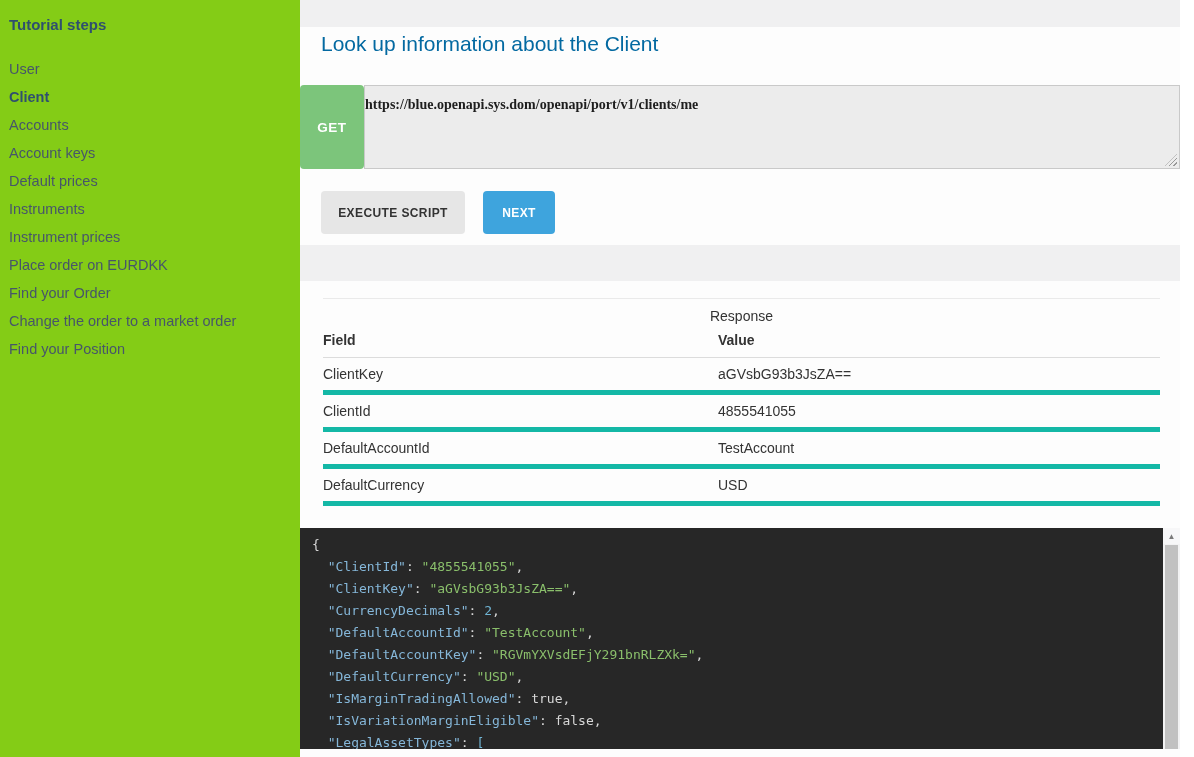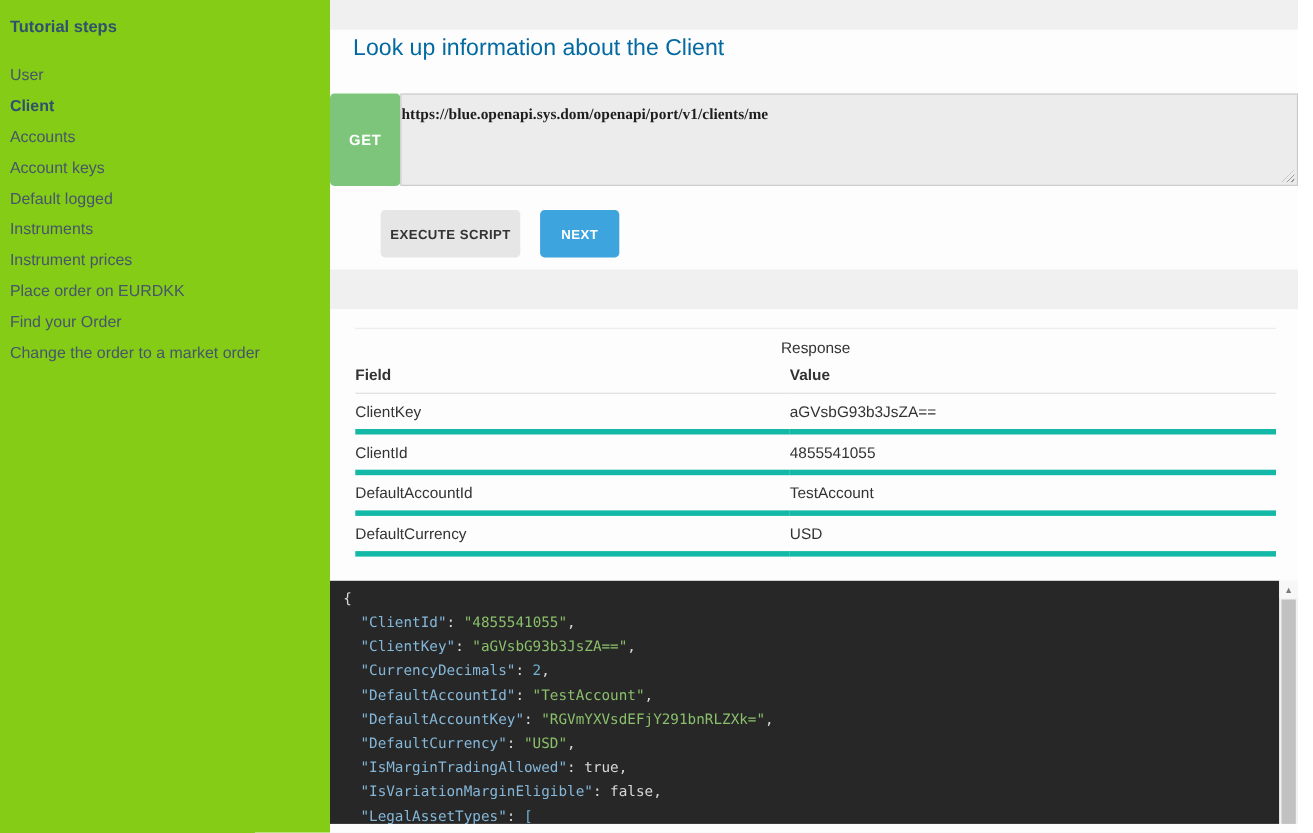--- a/index.html
+++ b/index.html
@@ -51,21 +51,21 @@
     clip-path: polygon(100% 0, 100% 100%, 0 100%);
     cursor:nwse-resize;
   }
 
   .btn-row { margin-top:22px; padding:0 21px; display:flex; gap:18px; }
   .btn {
     height:43px; border:none; border-radius:4px;
     font-family:"Liberation Sans", sans-serif;
     font-size:12px; font-weight:bold; letter-spacing:.4px; cursor:pointer;
   }
-  .btn-exec { width:127px; background:#e6e6e6; color:#333;margin-left:25px; }
+  .btn-exec { width:144px; background:#e6e6e6; color:#333; }
   .btn-next { width:72px; background: var(--next_blue, #3ea4dd); color:#fff; }
 
   
   .panel-response { margin-top:36px; flex:1; padding-top:17px; display:flex; flex-direction:column; }
   .resp-inner { margin:0 20px 0 23px; border-top:1px solid #eaeaea; padding-top:9px; }
   .resp-caption { text-align:center; font-size:14px; color:#333; }
   table.resp-table { width:100%; border-collapse:collapse; margin-top:1px; font-size:14px; color:#333; }
   .resp-table th {
     text-align:left; font-weight:bold; padding:7px 0 9px;
     border-bottom:1px solid #dcdcdc;
@@ -96,26 +96,27 @@
 </head>
 <body>
 
 <aside class="sidebar">
   <div class="sidebar-title">Tutorial steps</div>
   <nav>
       <div class="side-item">User</div>
       <div class="side-item active">Client</div>
       <div class="side-item">Accounts</div>
       <div class="side-item">Account keys</div>
-      <div class="side-item">Default logged</div>
+      <div class="side-item">Default prices</div>
       <div class="side-item">Instruments</div>
       <div class="side-item">Instrument prices</div>
       <div class="side-item">Place order on EURDKK</div>
       <div class="side-item">Find your Order</div>
       <div class="side-item">Change the order to a market order</div>
+      <div class="side-item">Find your Position</div>
     </nav>
 </aside>
 
 <div class="main-col">
 
   <section class="panel panel-query">
     <h1 class="page-title">Look up information about the Client</h1>
 
     <div class="query-row">
       <div class="get-badge">GET</div>

